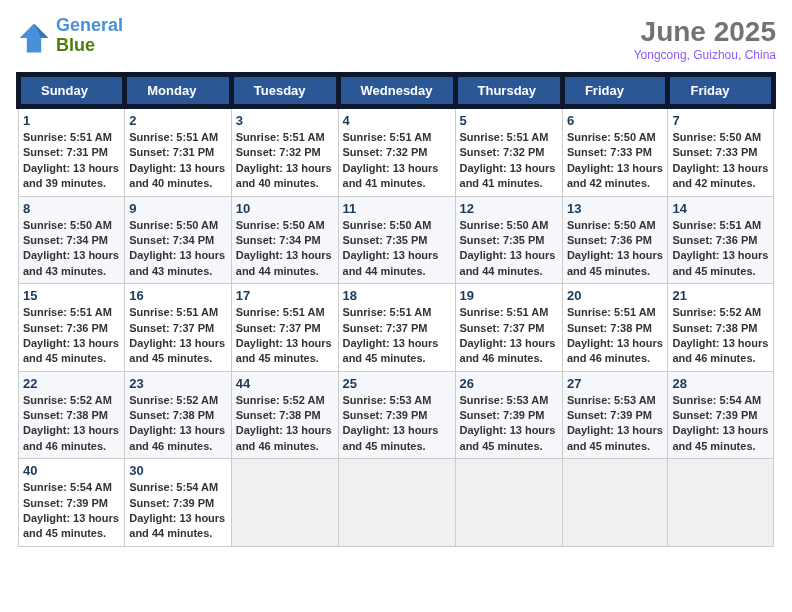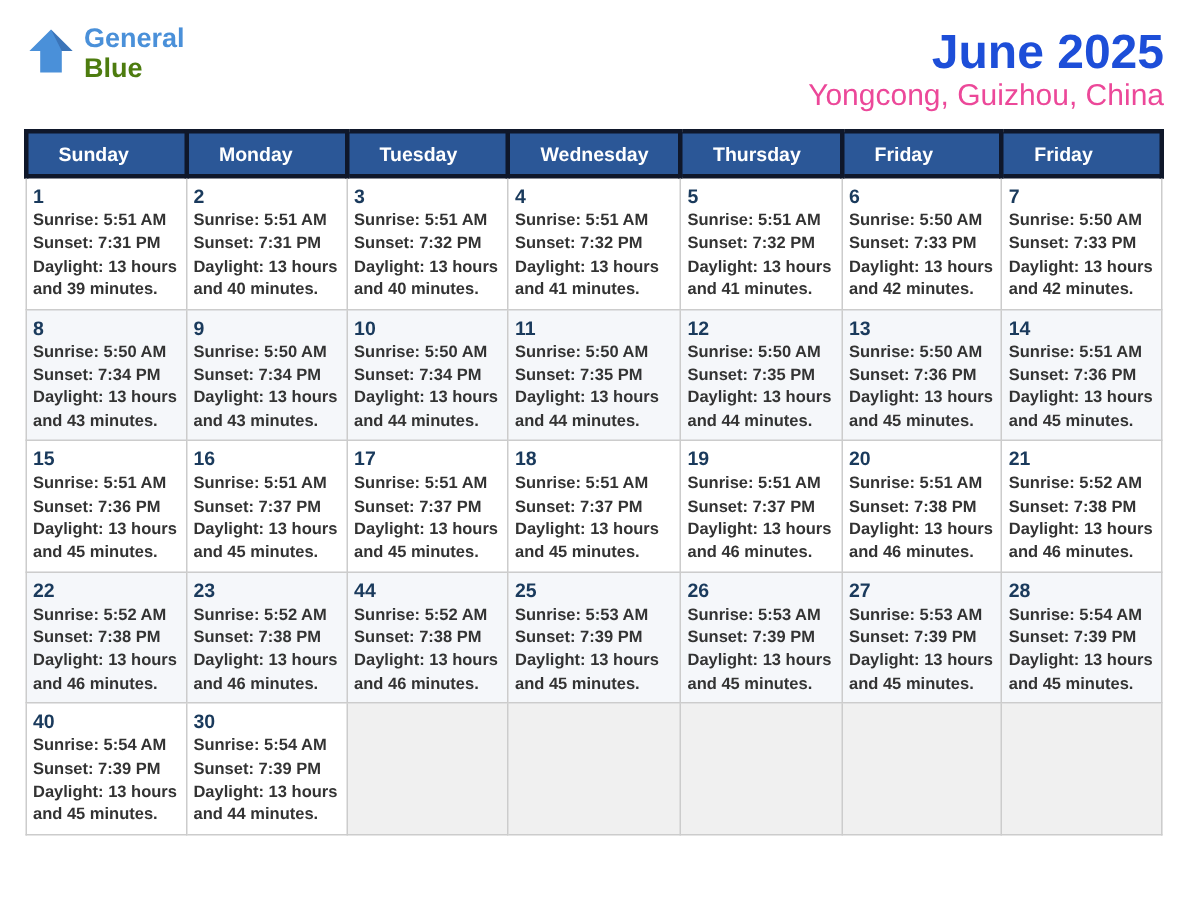--- a/index.html
+++ b/index.html
@@ -11,61 +11,61 @@
       padding: 16px;
     }
     .header-area {
       display: flex;
       justify-content: space-between;
       align-items: flex-start;
       margin-bottom: 10px;
     }
     .logo {
       display: flex;
-      align-items: flex-start;
+      align-items: flex-end;
       gap: 4px;
     }
     .logo-text {
       font-size: 18px;
       font-weight: bold;
       color: #1a3a5c;
       line-height: 1.1;
     }
     .logo-text span {
       color: #4a90d9;
     }
     .logo-icon {
       width: 36px;
       height: 36px;
     }
     .title-area {
       text-align: right;
     }
     .main-title {
-      font-size: 32px;
-      font-weight: bold;
-      color: #1d4ed8;
+      font-size: 28px;
+      font-weight: bold;
+      color: #737373;
     }
     .subtitle {
-      font-size: 20px;
-      color: #ec4899;
+      font-size: 12px;
+      color: #8b5cf6;
       text-align: center;
     }
     table {
       width: 100%;
       border-collapse: collapse;
       font-size: 11px;
     }
     thead tr th {
       background-color: #2b5797;
       color: #fff;
       padding: 6px 20px;
       text-align: left;
       font-size: 13px;
-      border: 3px solid #0f172a;
+      border: 5px solid #0f172a;
     }
     tbody tr td {
       border: 1px solid #ccc;
       padding: 4px;
       vertical-align: top;
       width: 14.28%;
       background: #fff;
     }
     tbody tr:nth-child(even) td {
       background: #f5f7fa;

